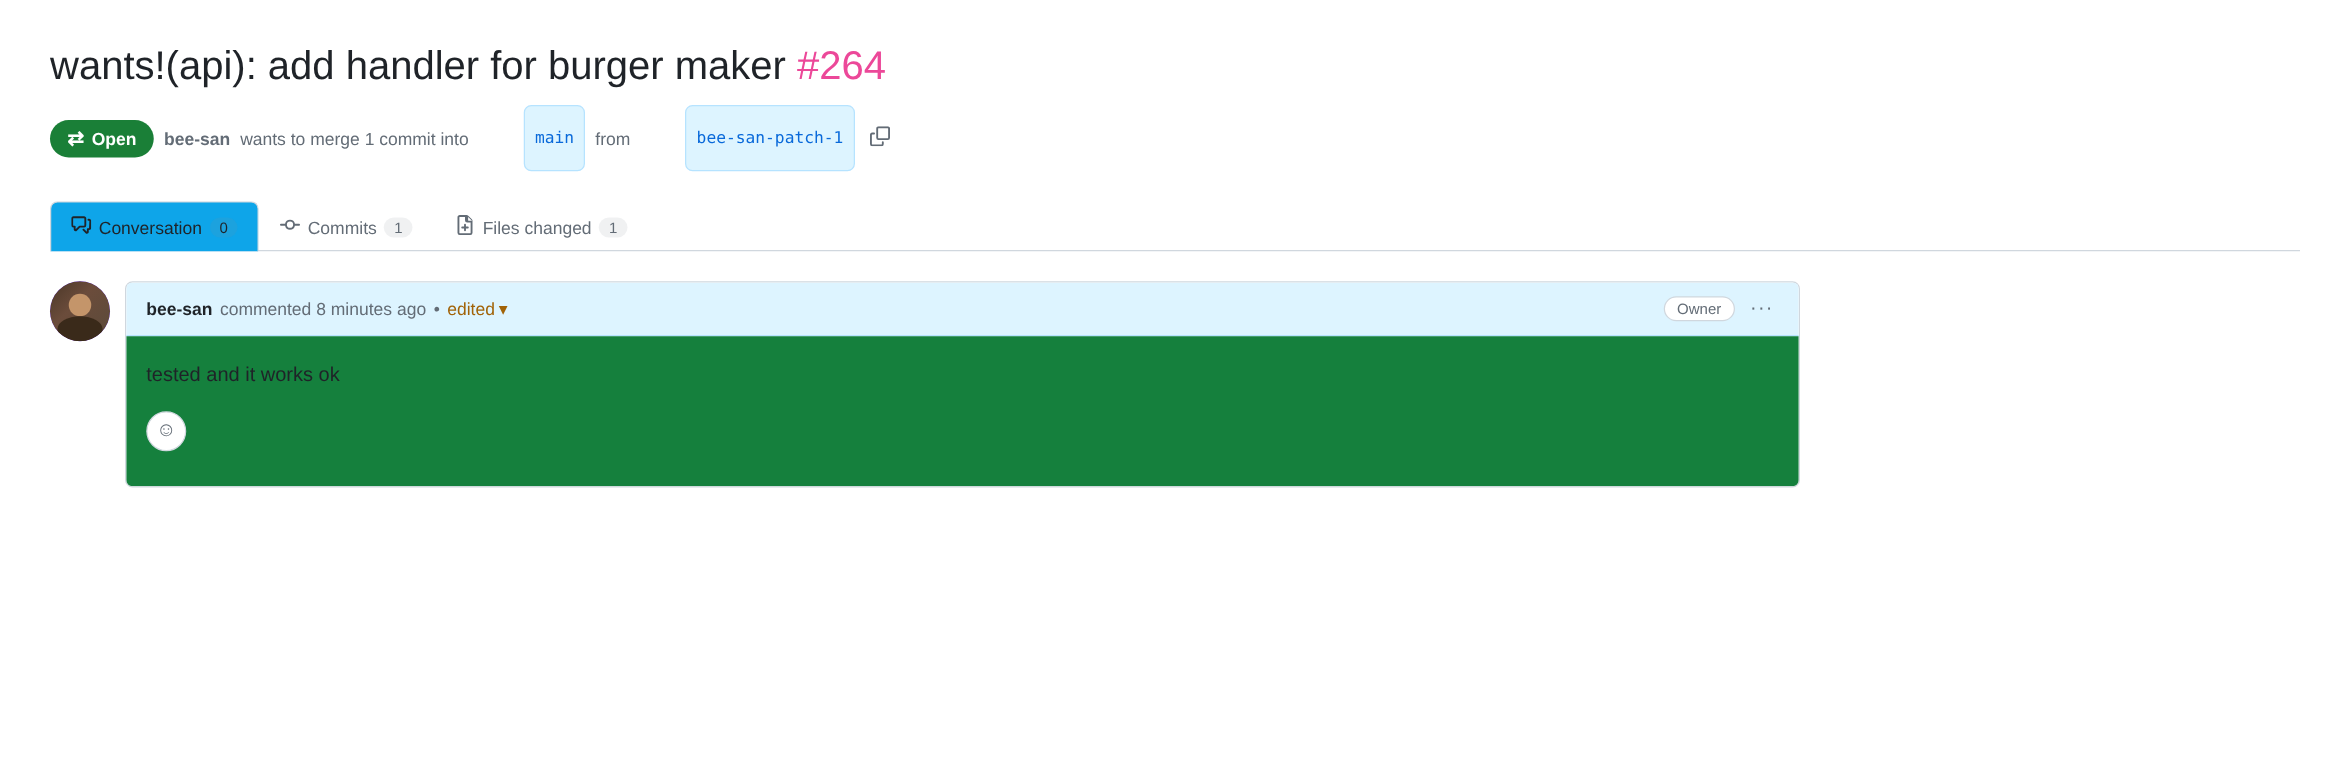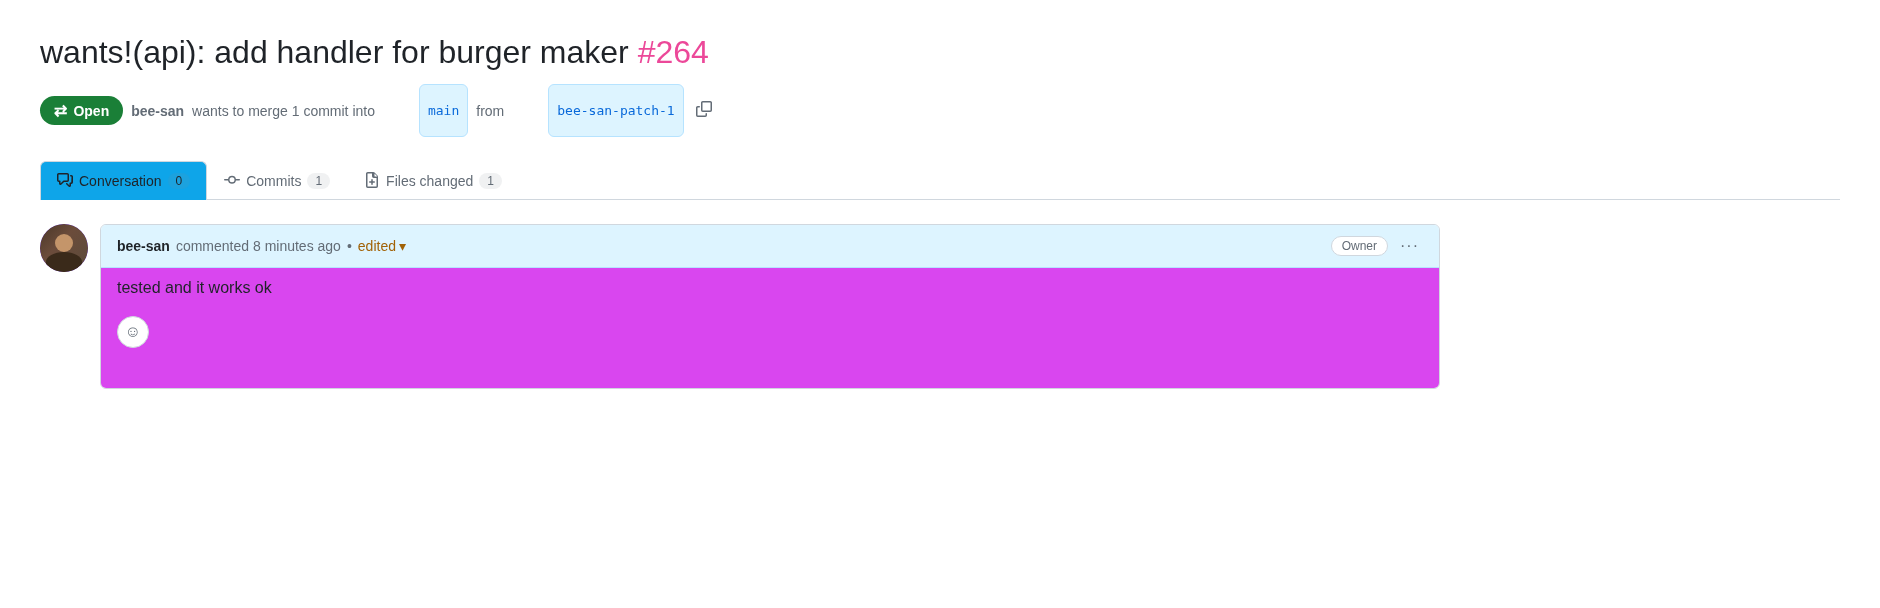--- a/index.html
+++ b/index.html
@@ -211,22 +211,22 @@
       background: none;
       border: none;
       cursor: pointer;
       color: #636c76;
       font-size: 16px;
       padding: 2px 4px;
       letter-spacing: 1px;
     }
 
     .comment-body {
-      padding: 8px 16px 12px;
-      background: #d946ef;
+      padding: 20px 16px 12px;
+      background: #15803d;
       min-height: 120px;
     }
     .comment-text {
       font-size: 16px;
       color: #1f2328;
       margin-bottom: 16px;
       line-height: 1.5;
     }
     .reaction-btn {
       display: inline-flex;

